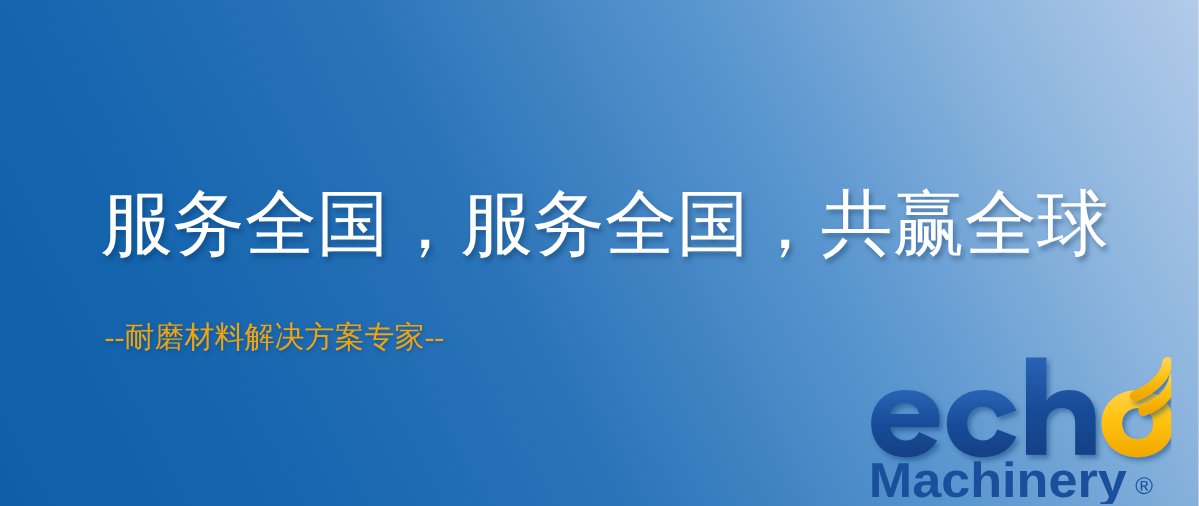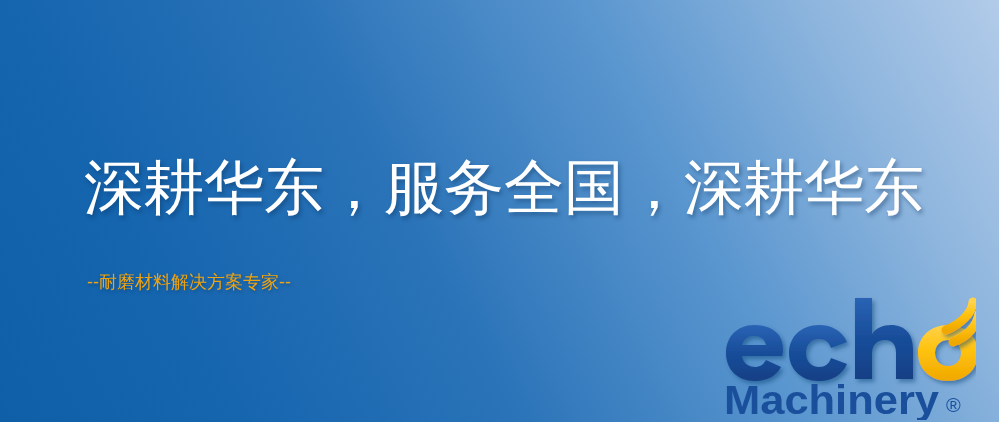--- a/index.html
+++ b/index.html
@@ -30,22 +30,22 @@
     white-space: nowrap;
     letter-spacing: 0px;
     text-shadow: 2px 3px 4px rgba(8, 45, 85, 0.40);
   }
 
   
   #subtitle {
     position: absolute;
     left: 87px;
     top: 266px;
-    font-family: Liberation Sans, sans-serif;
-    font-size: 18px;
+    font-family: Liberation Serif, serif;
+    font-size: 25px;
     line-height: 32px;
     color: #efa310;
     white-space: nowrap;
     text-shadow: 1px 2px 3px rgba(10, 50, 92, 0.35);
   }
 
   
   #logo {
     position: absolute;
     left: 724px;
@@ -57,21 +57,21 @@
     display: block;
     width: 252px;
     height: 124px;
   }
 </style>
 </head>
 <body>
 
 <div id="banner">
 
-  <div id="headline">深耕华东，服务全国，深耕华东</div>
+  <div id="headline">服务全国，服务全国，共赢全球</div>
 
   <div id="subtitle">--耐磨材料解决方案专家--</div>
 
   <div id="logo">
     <svg viewBox="0 0 252 124" xmlns="http://www.w3.org/2000/svg" aria-hidden="true">
       <defs>
         <filter id="logoShadow" x="-25%" y="-25%" width="160%" height="160%">
           <feDropShadow dx="2.5" dy="3" stdDeviation="2.2" flood-color="#0c3a6e" flood-opacity="0.45"></feDropShadow>
         </filter>
         <linearGradient id="blueFace" x1="0" y1="0" x2="0" y2="1">

